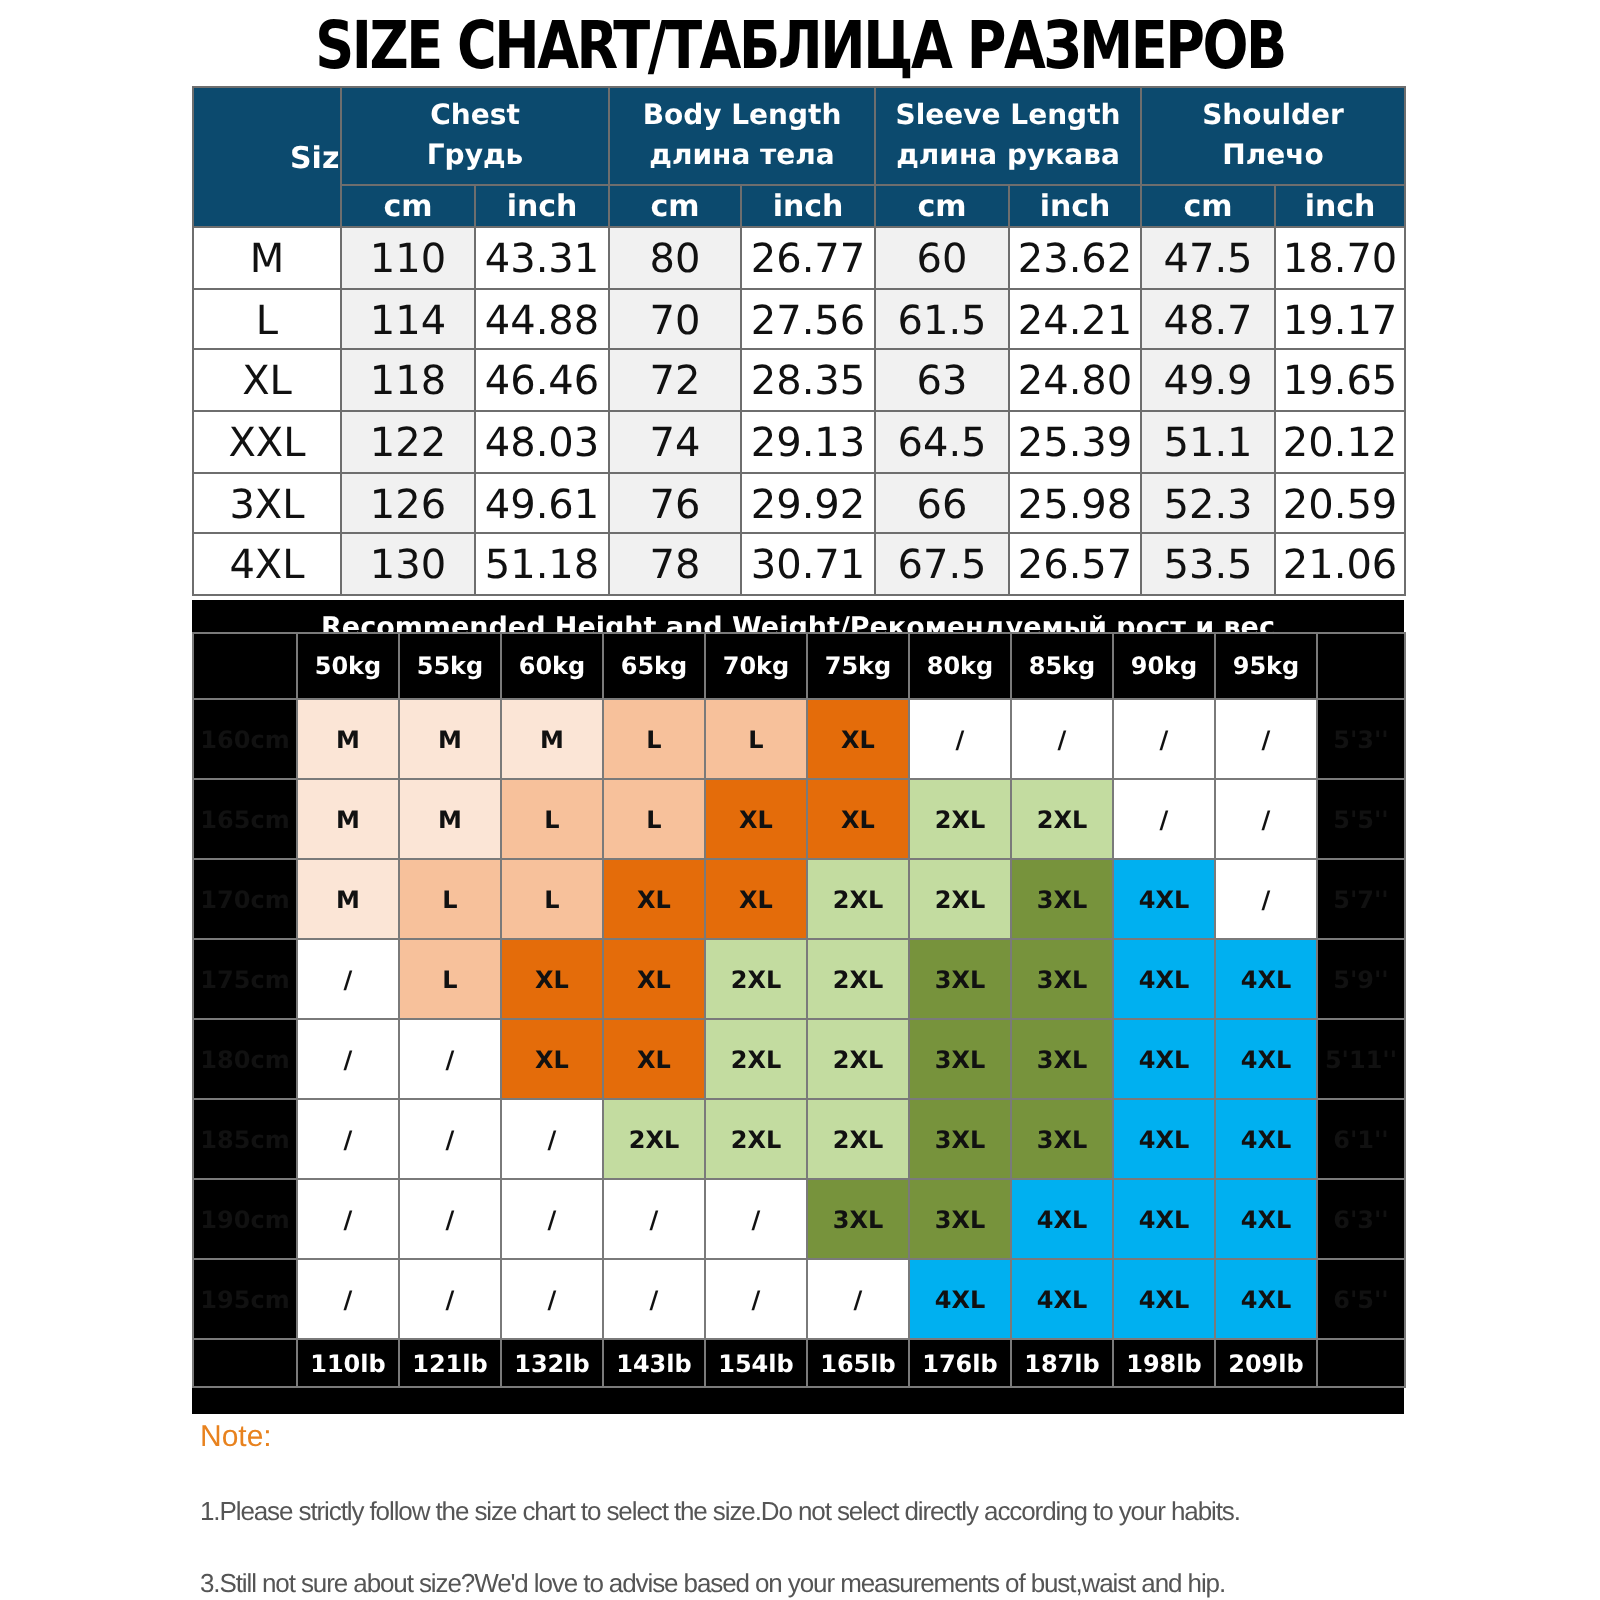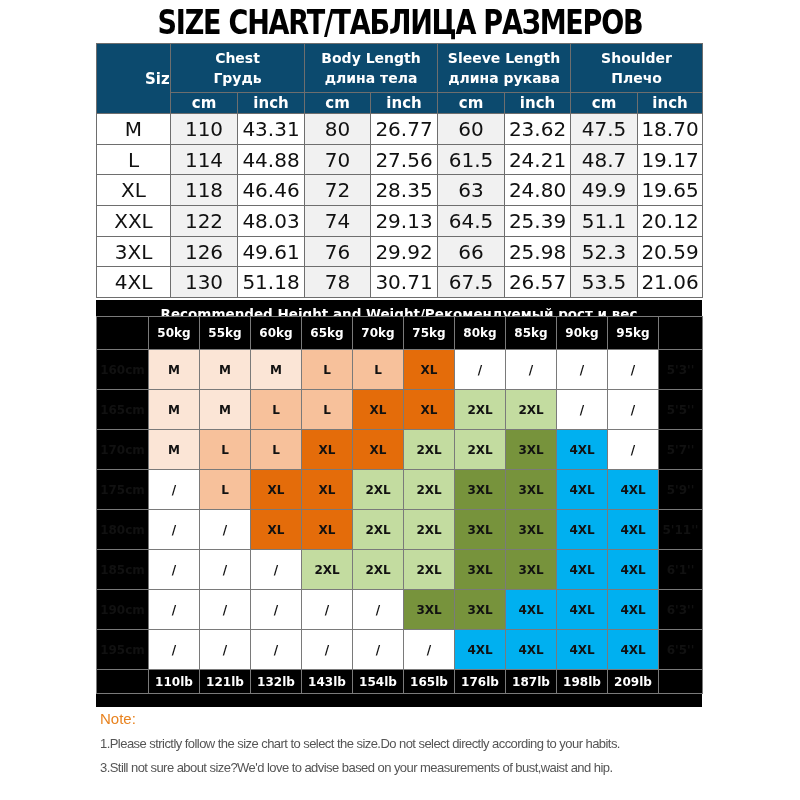--- a/index.html
+++ b/index.html
@@ -53,21 +53,21 @@
   .rec-grid tr.lb td { height: 24px; background: #000; color: #fff; font-size: 12px; }
   .rec-grid td.h-left { background: #000; color: #fff; font-size: 12.5px; }
   .rec-grid td.h-right { background: #000; color: #fff; font-size: 12.5px; }
   .rec-grid td.corner { background: #000; }
 
   .notes {
     position: absolute; left: 100px; top: 710px; width: 640px;
     font-family: "Liberation Sans", sans-serif; color: #555;
   }
   .note-head { color: #e8821e; font-size: 15px; line-height: 18px; }
-  .note-line { font-size: 13px; letter-spacing: -0.55px; line-height: 16px; margin-top: 8px; }
+  .note-line { font-size: 13px; letter-spacing: -0.55px; line-height: 16px; margin-top: 20px; }
 </style>
 </head>
 <body>
 
 <div class="title">SIZE CHART/ТАБЛИЦА РАЗМЕРОВ</div>
 
 <table class="size-table">
   <colgroup>
     <col style="width:74px">
     <col style="width:67px">

